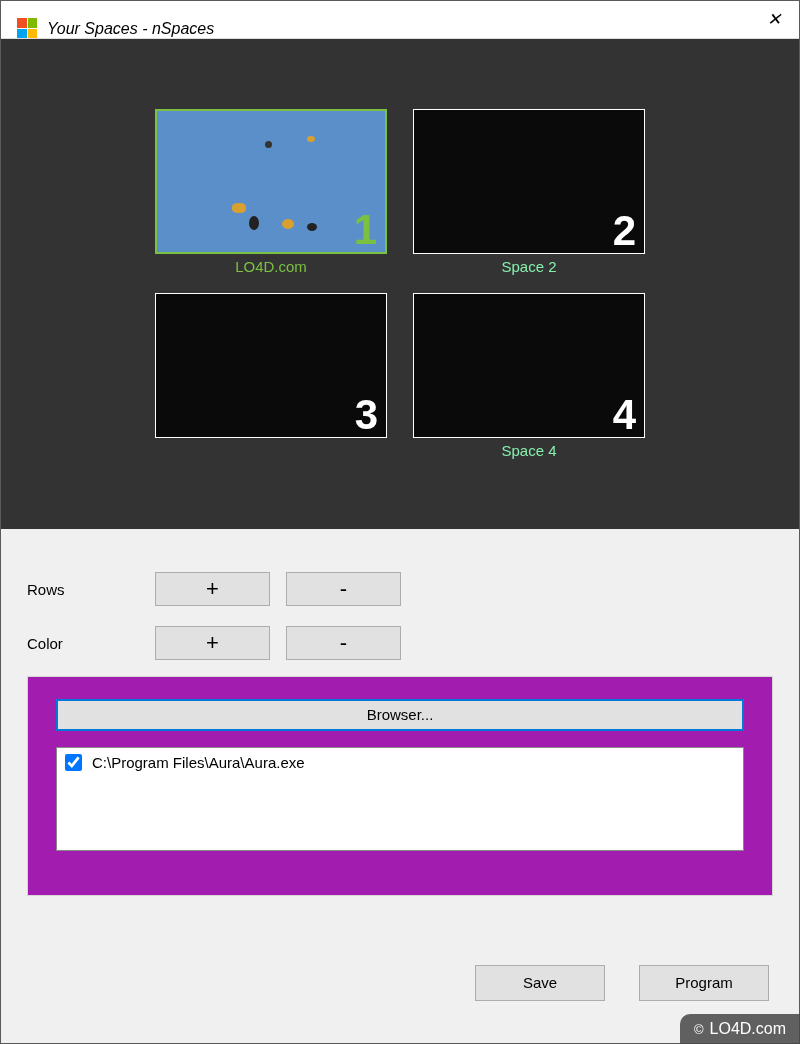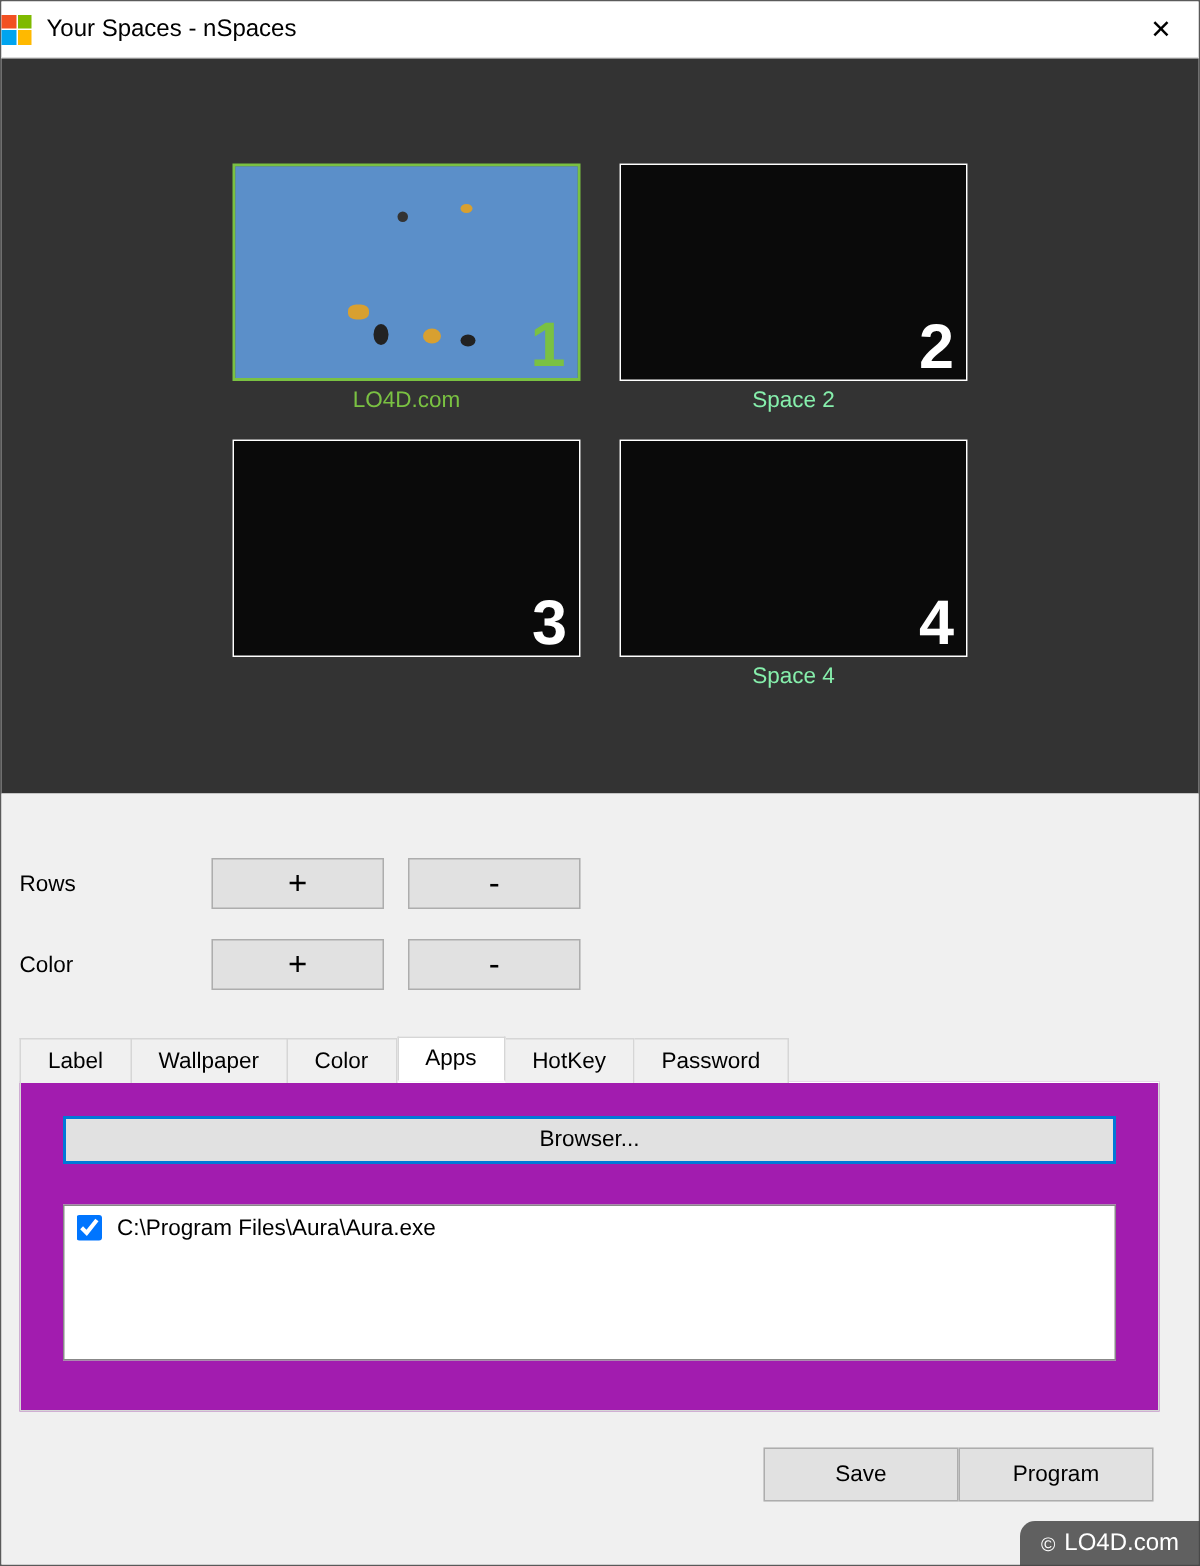--- a/index.html
+++ b/index.html
@@ -17,23 +17,24 @@
   border: 1px solid #5a5a5a;
   width: 800px;
   height: 1044px;
   display: flex;
   flex-direction: column;
 }
 .titlebar {
   height: 38px;
   background: #fff;
   display: flex;
-  align-items: center;
+  align-items: flex-end;
   border-bottom: 1px solid #ddd;
-  padding-left: 0;
+  padding-left: 16px;
+  font-style: italic;
 }
 .app-icon {
   width: 20px;
   height: 20px;
   display: grid;
   grid-template-columns: 1fr 1fr;
   grid-template-rows: 1fr 1fr;
   gap: 1px;
   margin-right: 10px;
 }
@@ -99,21 +100,21 @@
 .sky-content .d3 { background:#d8a030; left:75px; top:92px; width:14px; height:10px; border-radius:40%; }
 .sky-content .d4 { background:#222; left:92px; top:105px; width:10px; height:14px; }
 .sky-content .d5 { background:#d8a030; left:125px; top:108px; width:12px; height:10px; }
 .sky-content .d6 { background:#222; left:150px; top:112px; width:10px; height:8px; }
 .space-label { color: #86efac; font-size: 15px; margin-top: 4px; }
 .space-label.active { color: #7ac142; }
 
 .controls-panel {
   background: #f0f0f0;
   flex: 1;
-  padding: 40px 26px 0 12px;
+  padding: 40px 26px 0 26px;
   position: relative;
 }
 .row-ctrl {
   display: flex;
   align-items: center;
   height: 40px;
   margin-bottom: 14px;
 }
 .row-ctrl .lbl { width: 128px; font-size: 15px; color: #000;}
 .btn {
@@ -172,41 +173,42 @@
   width: 100%;
   height: 32px;
   background: #e1e1e1;
   border: 2px solid #0078d7;
   text-align: center;
   line-height: 28px;
   font-size: 15px;
   cursor: default;
 }
 .app-list {
-  margin-top: 27px;
+  margin-top: 16px;
   border: 1px solid #888;
   height: 104px;
   background: #fff;
   padding: 6px 8px;
 }
 .app-item {
   display: flex;
   align-items: center;
   font-size: 15px;
 }
 .app-item input[type=checkbox] {
   width: 17px; height: 17px;
   margin-right: 10px;
 }
 
 .footer-btns {
   position: absolute;
   right: 30px;
   bottom: 42px;
   display: flex;
+  gap: 34px;
 }
 .footer-btn {
   background: #e1e1e1;
   border: 1px solid #adadad;
   width: 130px;
   height: 36px;
   text-align: center;
   line-height: 34px;
   font-size: 15px;
   cursor: default;
@@ -293,28 +295,20 @@
       <div class="btn small">+</div>
       <div class="btn small">-</div>
     </div>
 
     <div class="row-ctrl">
       <div class="lbl">Color</div>
       <div class="btn small">+</div>
       <div class="btn small">-</div>
     </div>
 
-    <div class="tabs-row">
-      <div class="tab">Label</div>
-      <div class="tab">Wallpaper</div>
-      <div class="tab">Color</div>
-      <div class="tab active">Apps</div>
-      <div class="tab">HotKey</div>
-      <div class="tab">Password</div>
-    </div>
 
     <div class="tab-content">
       <div class="browser-btn">Browser...</div>
       <div class="app-list">
         <div class="app-item">
           <input type="checkbox" checked="" style="">
           <span>C:\Program Files\Aura\Aura.exe</span>
         </div>
       </div>
     </div>

